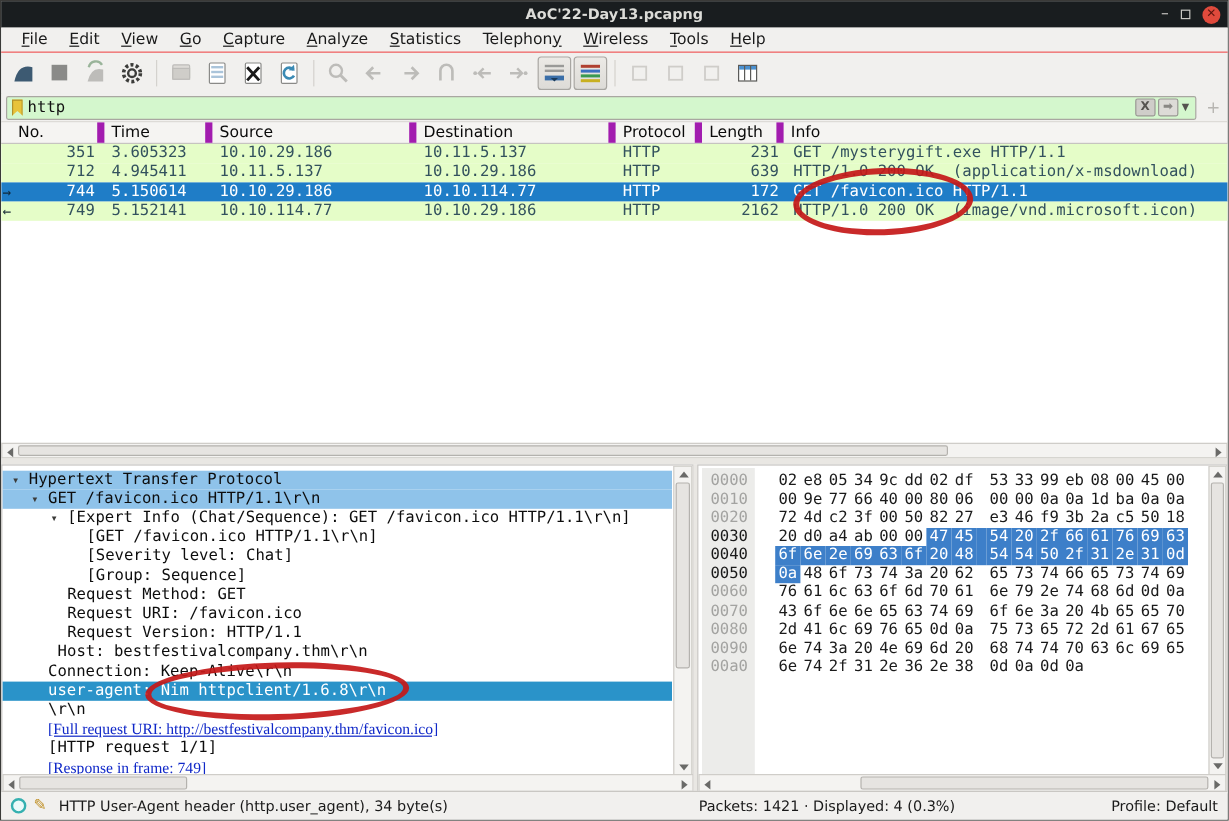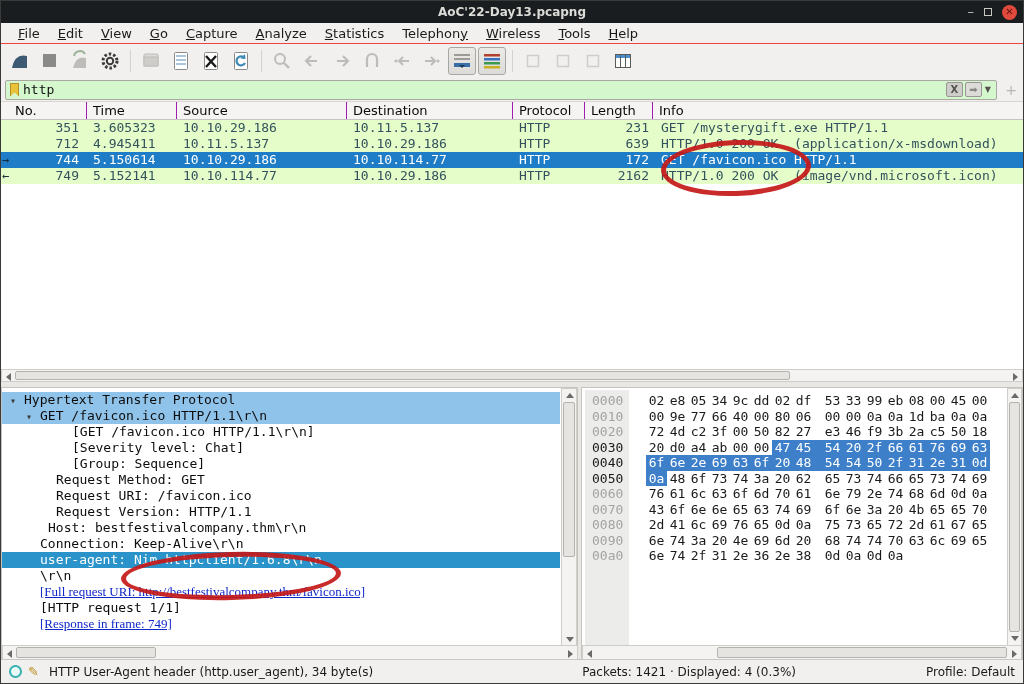--- a/index.html
+++ b/index.html
@@ -31,21 +31,21 @@
   .filter-field { flex:1; height:20px; background:#d4f7cd; border:1px solid #a9a7a1; border-radius:2px; display:flex; align-items:center; padding:0 2px; }
   .bookmark { width:9px; height:14px; background:#e8c33a; border:1px solid #b2912a; clip-path:polygon(0 0,100% 0,100% 100%,50% 72%,0 100%); margin:0 4px 0 2px; }
   .filter-input { flex:1; background:transparent; border:none; outline:none; font-family:"DejaVu Sans Mono","Liberation Mono",monospace; font-size:13px; color:#111; }
   .ff-btn { width:17px; height:15px; border:1px solid #9a9894; border-radius:2px; background:#cfcdc9; color:#55534f; font-size:10px; font-weight:bold; text-align:center; line-height:13px; margin-left:2px; }
   .ff-btn.apply { background:#dddbd7; color:#8a8884; }
   .ff-caret { color:#55534f; font-size:8px; margin:0 3px; }
   .filter-add { width:16px; text-align:center; color:#b7b5b1; font-size:14px; margin-left:6px; }
 
   
   .pl-header { position:absolute; left:0; top:101px; right:0; height:18px; background:#f5f4f2; border-bottom:1px solid #c6c4c0; display:flex; font-size:13px; color:#0a0a0a; }
-  .pl-header .hcell { border-right:1px solid #a21caf; padding:1px 0 0 6px; overflow:hidden; white-space:nowrap; }
+  .pl-header .hcell { border-right:6px solid #a21caf; padding:1px 0 0 6px; overflow:hidden; white-space:nowrap; }
   .packet-rows { position:absolute; left:0; top:119px; right:0; height:249px; background:#ffffff; overflow:hidden; }
   .prow { height:16px; display:flex; font-family:"DejaVu Sans Mono","Liberation Mono",monospace; font-size:13px; line-height:16px; position:relative; white-space:pre; }
   .prow.green { background:#e5fdc8; color:#33525e; }
   .prow.selected { background:#1f7dc7; color:#ffffff; }
   .pcell { overflow:hidden; white-space:pre; }
   .pcell.r { text-align:right; }
   .marker { position:absolute; left:1px; top:0; font-size:12px; line-height:16px; color:#20323c; }
   .prow.selected .marker { color:#10293a; }
 
   
@@ -290,20 +290,21 @@
     <div class="sb-arrow" style="right:4px;top:3px;border-top:4px solid transparent;border-bottom:4px solid transparent;border-left:5px solid #6a6a68;"></div>
   </div>
   <div class="splitter-h"></div>
 
   <div class="lower">
 
     <div class="details-pane">
       <div class="details-rows" id="details-rows">
           <div class="dline hl" style="padding-left: 8px;"><span class="arr">▾</span><span class="txt">Hypertext Transfer Protocol</span></div>
           <div class="dline hl" style="padding-left: 24px;"><span class="arr">▾</span><span class="txt">GET /favicon.ico HTTP/1.1\r\n</span></div>
+          <div class="dline" style="padding-left: 40px;"><span class="arr">▾</span><span class="txt">[Expert Info (Chat/Sequence): GET /favicon.ico HTTP/1.1\r\n]</span></div>
           <div class="dline" style="padding-left: 56px;"><span class="arr"></span><span class="txt">[GET /favicon.ico HTTP/1.1\r\n]</span></div>
           <div class="dline" style="padding-left: 56px;"><span class="arr"></span><span class="txt">[Severity level: Chat]</span></div>
           <div class="dline" style="padding-left: 56px;"><span class="arr"></span><span class="txt">[Group: Sequence]</span></div>
           <div class="dline" style="padding-left: 40px;"><span class="arr"></span><span class="txt">Request Method: GET</span></div>
           <div class="dline" style="padding-left: 40px;"><span class="arr"></span><span class="txt">Request URI: /favicon.ico</span></div>
           <div class="dline" style="padding-left: 40px;"><span class="arr"></span><span class="txt">Request Version: HTTP/1.1</span></div>
           <div class="dline" style="padding-left: 32px;"><span class="arr"></span><span class="txt">Host: bestfestivalcompany.thm\r\n</span></div>
           <div class="dline" style="padding-left: 24px;"><span class="arr"></span><span class="txt">Connection: Keep-Alive\r\n</span></div>
           <div class="dline sel" style="padding-left: 24px;"><span class="arr"></span><span class="txt">user-agent: Nim httpclient/1.6.8\r\n</span></div>
           <div class="dline" style="padding-left: 24px;"><span class="arr"></span><span class="txt">\r\n</span></div>

